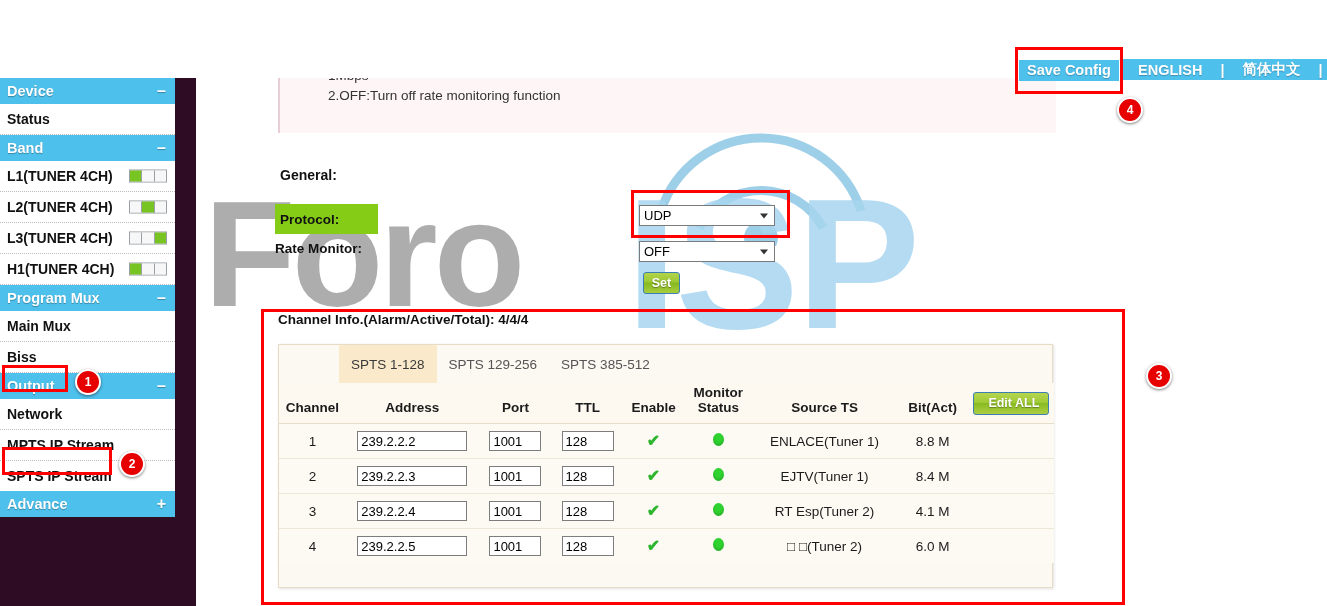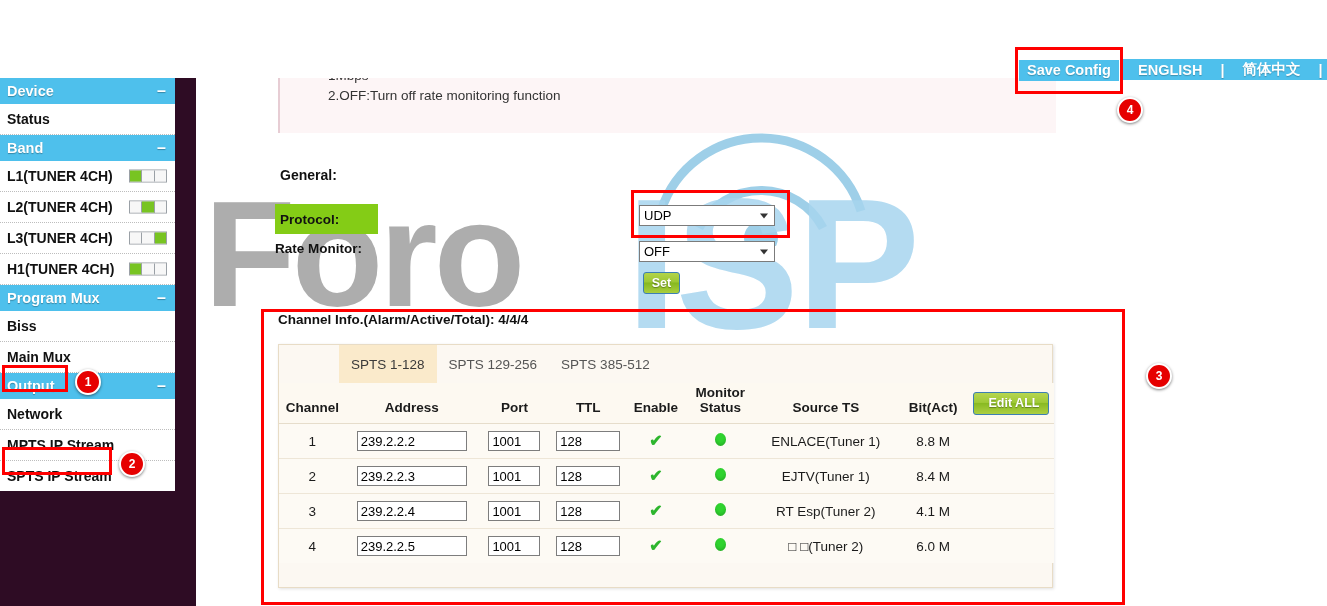--- a/index.html
+++ b/index.html
@@ -315,21 +315,21 @@
     background: #ffffff;
     border: 1px solid #7d7d7d;
     font-size: 13px;
     color: #000;
     padding: 1px 3px;
     box-sizing: border-box;
     font-family: "Liberation Sans", sans-serif;
   }
   .inp-addr { width: 110px; height: 20px; }
   .inp-port { width: 52px;  height: 20px; }
-  .inp-ttl  { width: 64px;  height: 20px; }
+  .inp-ttl  { width: 52px;  height: 20px; }
 
   .tick {
     color: #2db52d;
     font-size: 16px;
     font-weight: bold;
     line-height: 1;
   }
   .dot {
     display: inline-block;
     width: 11px; height: 13px;
@@ -443,40 +443,44 @@
           <i></i>
           <i></i>
         </span>
     </div>
 
     <div class="sb-group">
       <span>Program Mux</span>
       <span class="sign">–</span>
     </div>
     <div class="sb-item">
+      <span>Main Mux</span>
+    </div>
+    <div class="sb-item">
       <span>Biss</span>
-    </div>
-    <div class="sb-item">
-      <span>Main Mux</span>
     </div>
 
     <div class="sb-group">
       <span>Output</span>
       <span class="sign">–</span>
     </div>
     <div class="sb-item">
       <span>Network</span>
     </div>
     <div class="sb-item">
       <span>MPTS IP Stream</span>
     </div>
     <div class="sb-item noborder">
       <span>SPTS IP Stream</span>
     </div>
 
+    <div class="sb-group">
+      <span>Advance</span>
+      <span class="sign">+</span>
+    </div>
   </div>
 
   <div class="content">
 
     <svg class="wm wm-arcs" viewBox="0 0 220 130">
       <path d="M10,95 A105,105 0 0 1 210,95" fill="none" stroke="#9ecfe8" stroke-width="9"></path>
       <path d="M48,112 A70,70 0 0 1 172,112" fill="none" stroke="#9ecfe8" stroke-width="9"></path>
       <circle cx="110" cy="122" r="17" fill="#9ecfe8"></circle>
     </svg>
     <div class="wm wm-foro">Foro</div>

